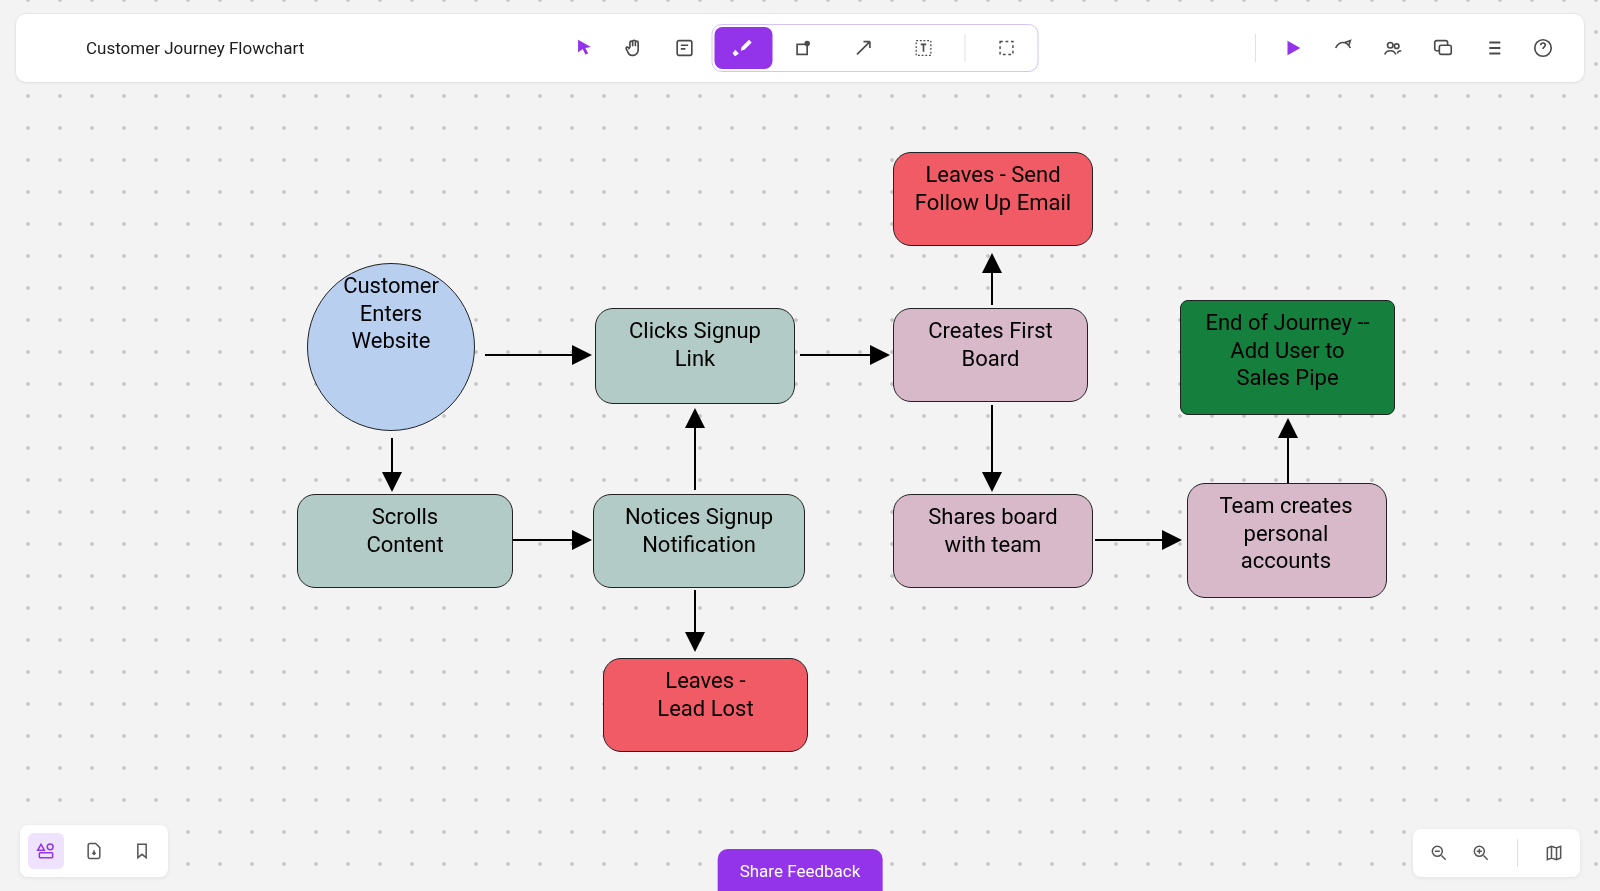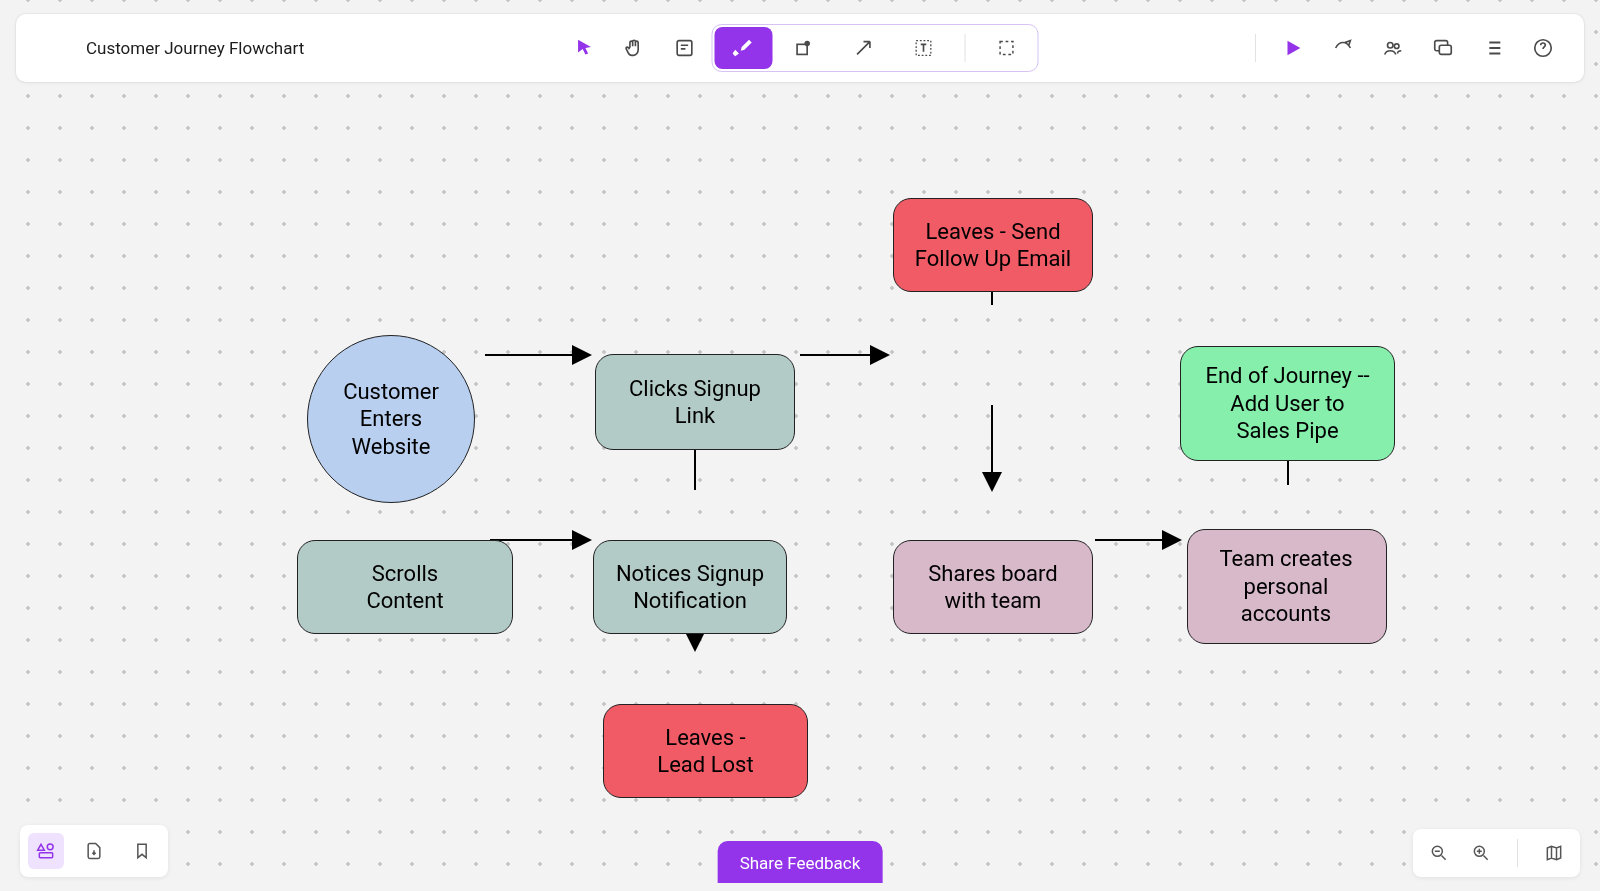--- a/index.html
+++ b/index.html
@@ -87,46 +87,45 @@
     z-index:10;
   }
   .br-btn {
     width:32px; height:32px; display:flex; align-items:center; justify-content:center;
     color:#555; cursor:pointer; border-radius:6px;
   }
   .br-btn svg { width:20px; height:20px; }
 
   
   .share-feedback {
-    position:absolute; bottom:8px; left:50%; transform:translateX(-50%);
+    position:absolute; bottom:0; left:50%; transform:translateX(-50%);
     background:#9333ea; color:#fff;
     padding:12px 22px 10px; border-radius:10px 10px 0 0;
     font-size:17px; cursor:pointer; z-index:10;
   }
 
   
   .flow-layer { position:absolute; inset:0; z-index:5; }
   .node {
     position:absolute;
     border:1.5px solid #222;
     border-radius:18px;
-    display:flex; align-items:center; justify-content:center;
+    display:flex; justify-content:center;
     text-align:center;
     font-size:22px; line-height:1.25;
     color:#000;
     padding:8px 14px;
     cursor:move;
-    margin-top:46px;
   }
   .node.circle { border-radius:50%; }
   .c-blue   { background:#b8cfef; }
   .c-teal   { background:#b3cbc7; }
   .c-mauve  { background:#d7b9ca; }
   .c-red    { background:#f15b66; }
-  .c-yellow { background:#86efac; }
+  .c-yellow { background:#15803d;border-radius:8px; }
 
   
   svg.arrows { position:absolute; inset:0; width:100%; height:100%; z-index:4; pointer-events:none; }
 </style>
 </head>
 <body>
 
 <div class="canvas"></div>
 
 <div class="toolbar">
@@ -246,40 +245,43 @@
 
   <line x1="992" y1="405" x2="992" y2="490" stroke="#000" stroke-width="2" marker-end="url(#ah)"></line>
 
   <line x1="1095" y1="540" x2="1180" y2="540" stroke="#000" stroke-width="2" marker-end="url(#ah)"></line>
 
   <line x1="1288" y1="485" x2="1288" y2="420" stroke="#000" stroke-width="2" marker-end="url(#ah)"></line>
 </svg>
 
 <div class="flow-layer">
 
-  <div class="node circle c-blue" style="left:307px; top:289px; width:168px; height:168px;">
+  <div class="node circle c-blue" style="left:307px; top:263px; width:168px; height:168px;">
     <span>Customer<br>Enters<br>Website</span>
   </div>
 
   <div class="node c-teal" style="left:297px; top:494px; width:216px; height:94px;">
     <span>Scrolls<br>Content</span>
   </div>
 
   <div class="node c-teal" style="left:595px; top:308px; width:200px; height:96px;">
     <span>Clicks Signup<br>Link</span>
   </div>
 
-  <div class="node c-teal" style="left:593px; top:494px; width:194px; height:94px;">
+  <div class="node c-teal" style="left:593px; top:494px; width:212px; height:94px;">
     <span>Notices Signup<br>Notification</span>
   </div>
 
   <div class="node c-red" style="left:603px; top:658px; width:205px; height:94px;">
     <span>Leaves -<br>Lead Lost</span>
   </div>
 
+  <div class="node c-mauve" style="left:893px; top:308px; width:195px; height:94px;">
+    <span>Creates First<br>Board</span>
+  </div>
 
   <div class="node c-red" style="left:893px; top:152px; width:200px; height:94px;">
     <span>Leaves - Send<br>Follow Up Email</span>
   </div>
 
   <div class="node c-mauve" style="left:893px; top:494px; width:200px; height:94px;">
     <span>Shares board<br>with team</span>
   </div>
 
   <div class="node c-mauve" style="left:1187px; top:483px; width:200px; height:115px;padding-left:12px;">

